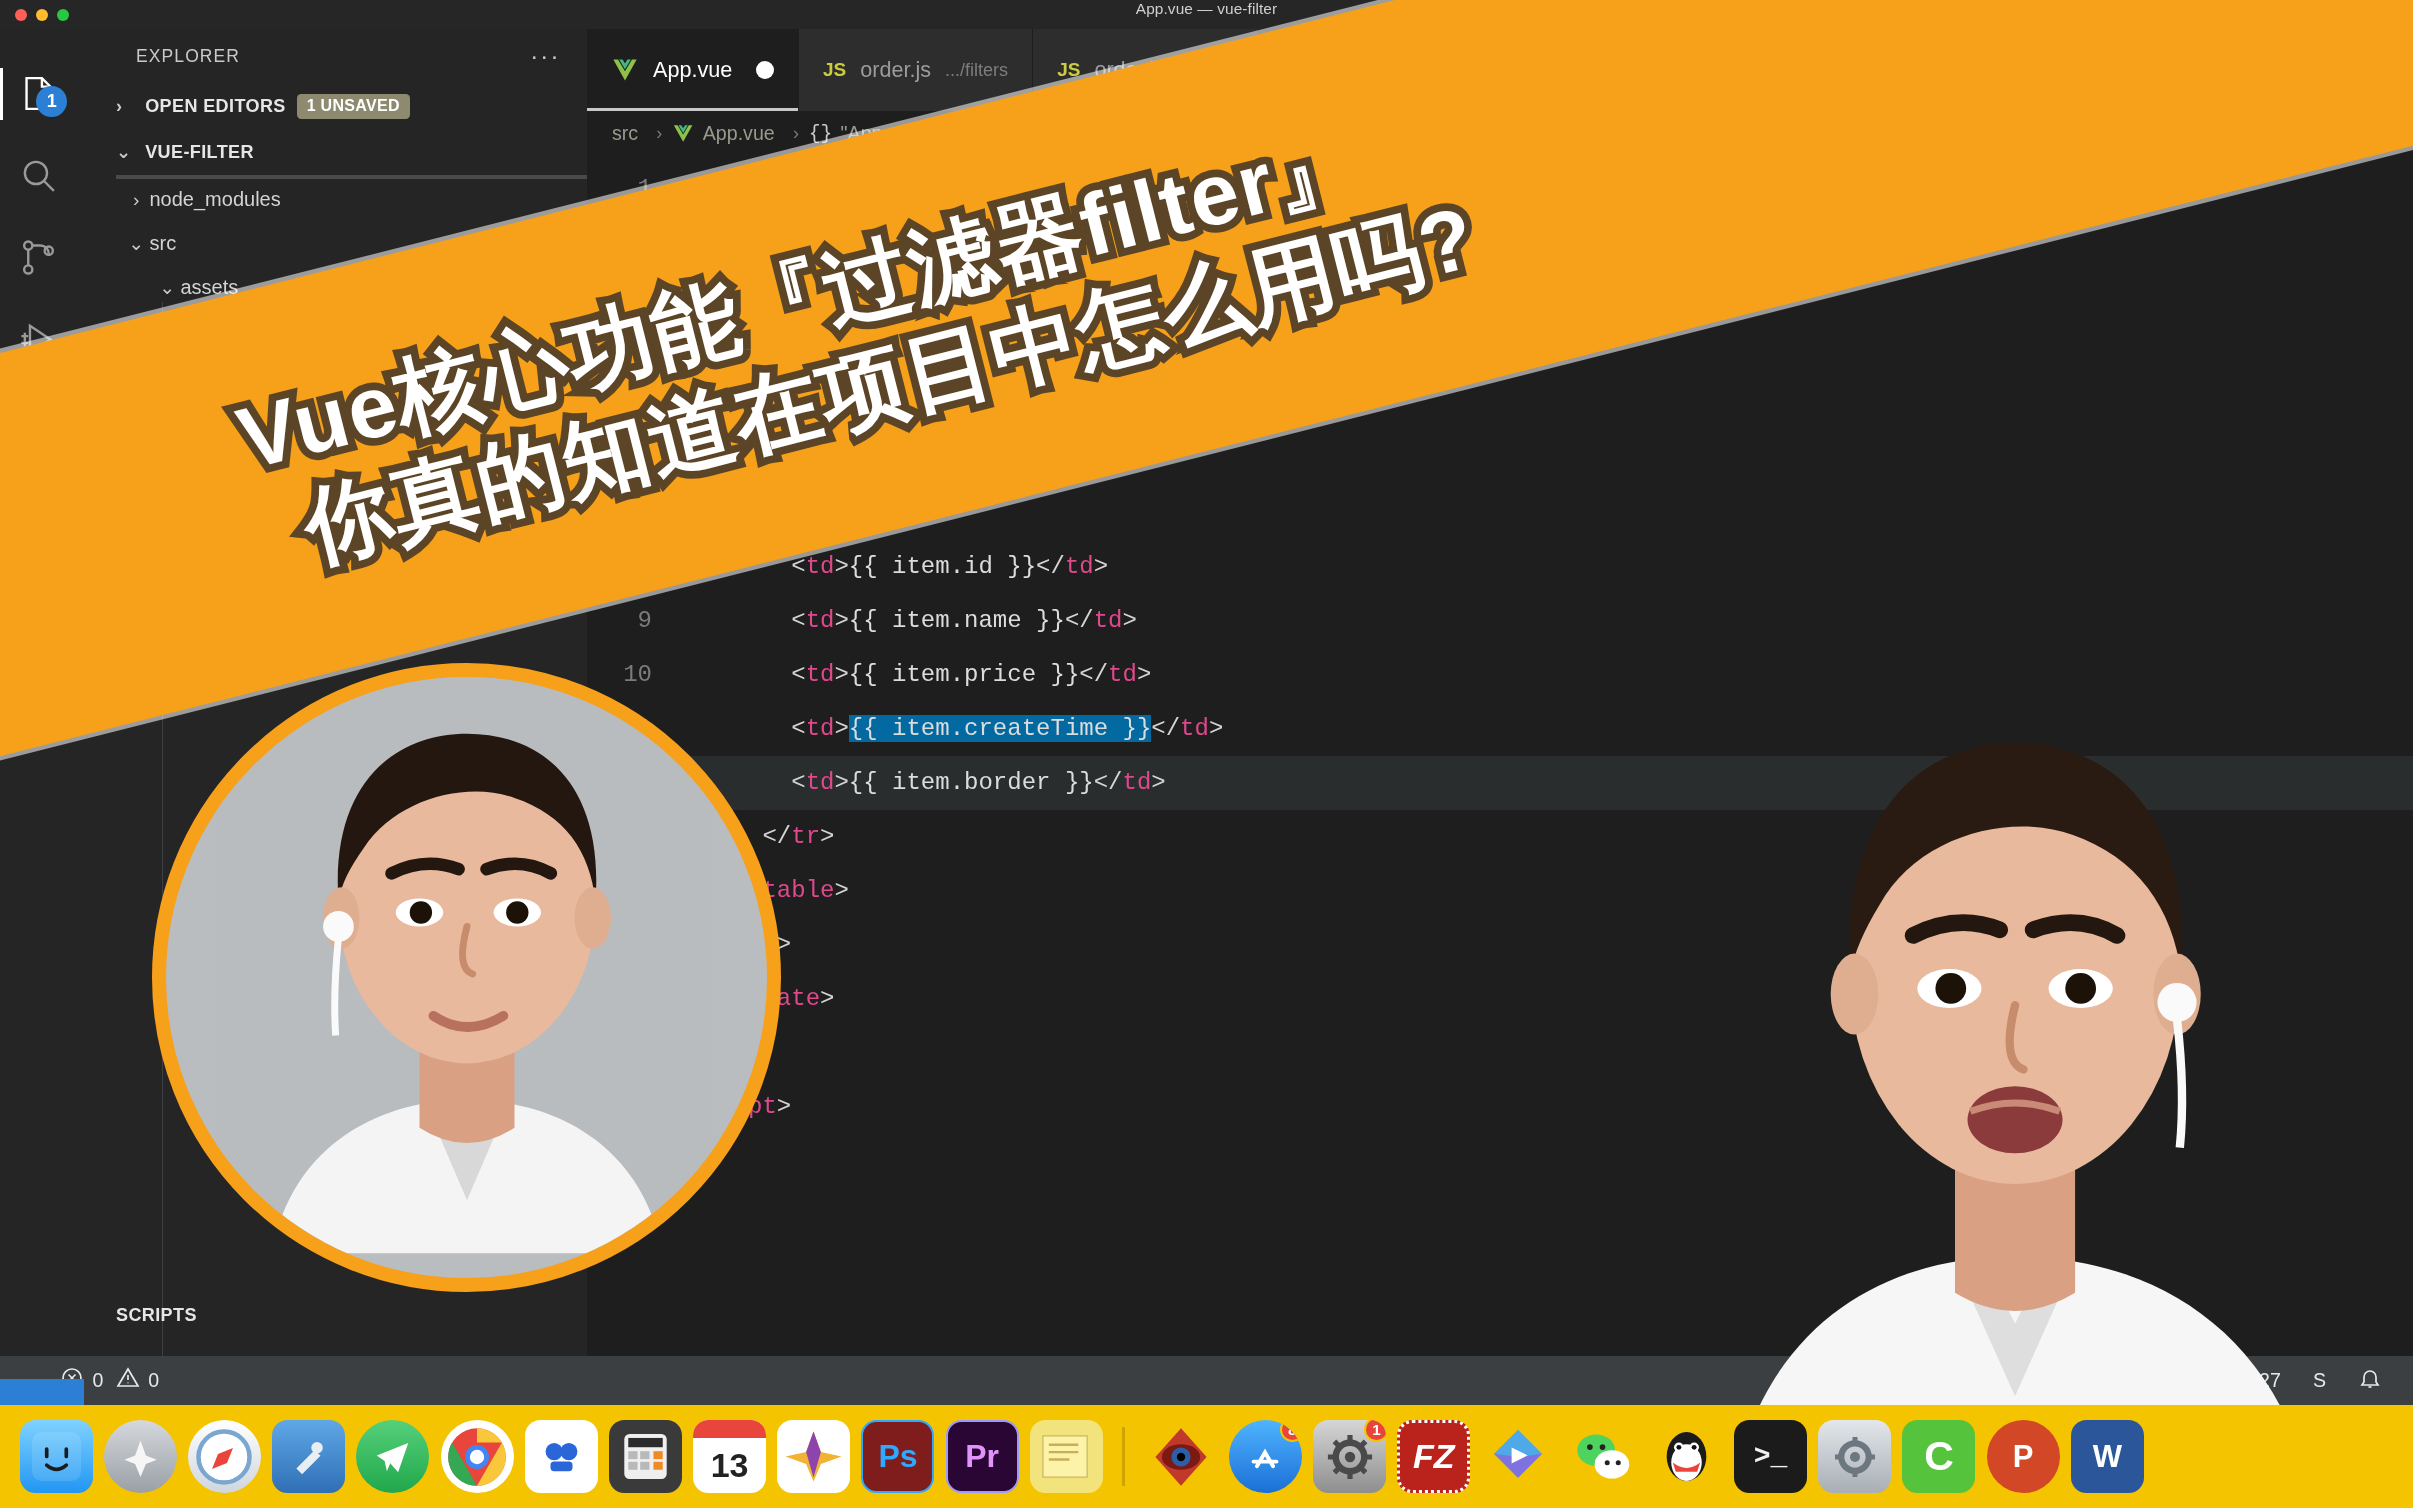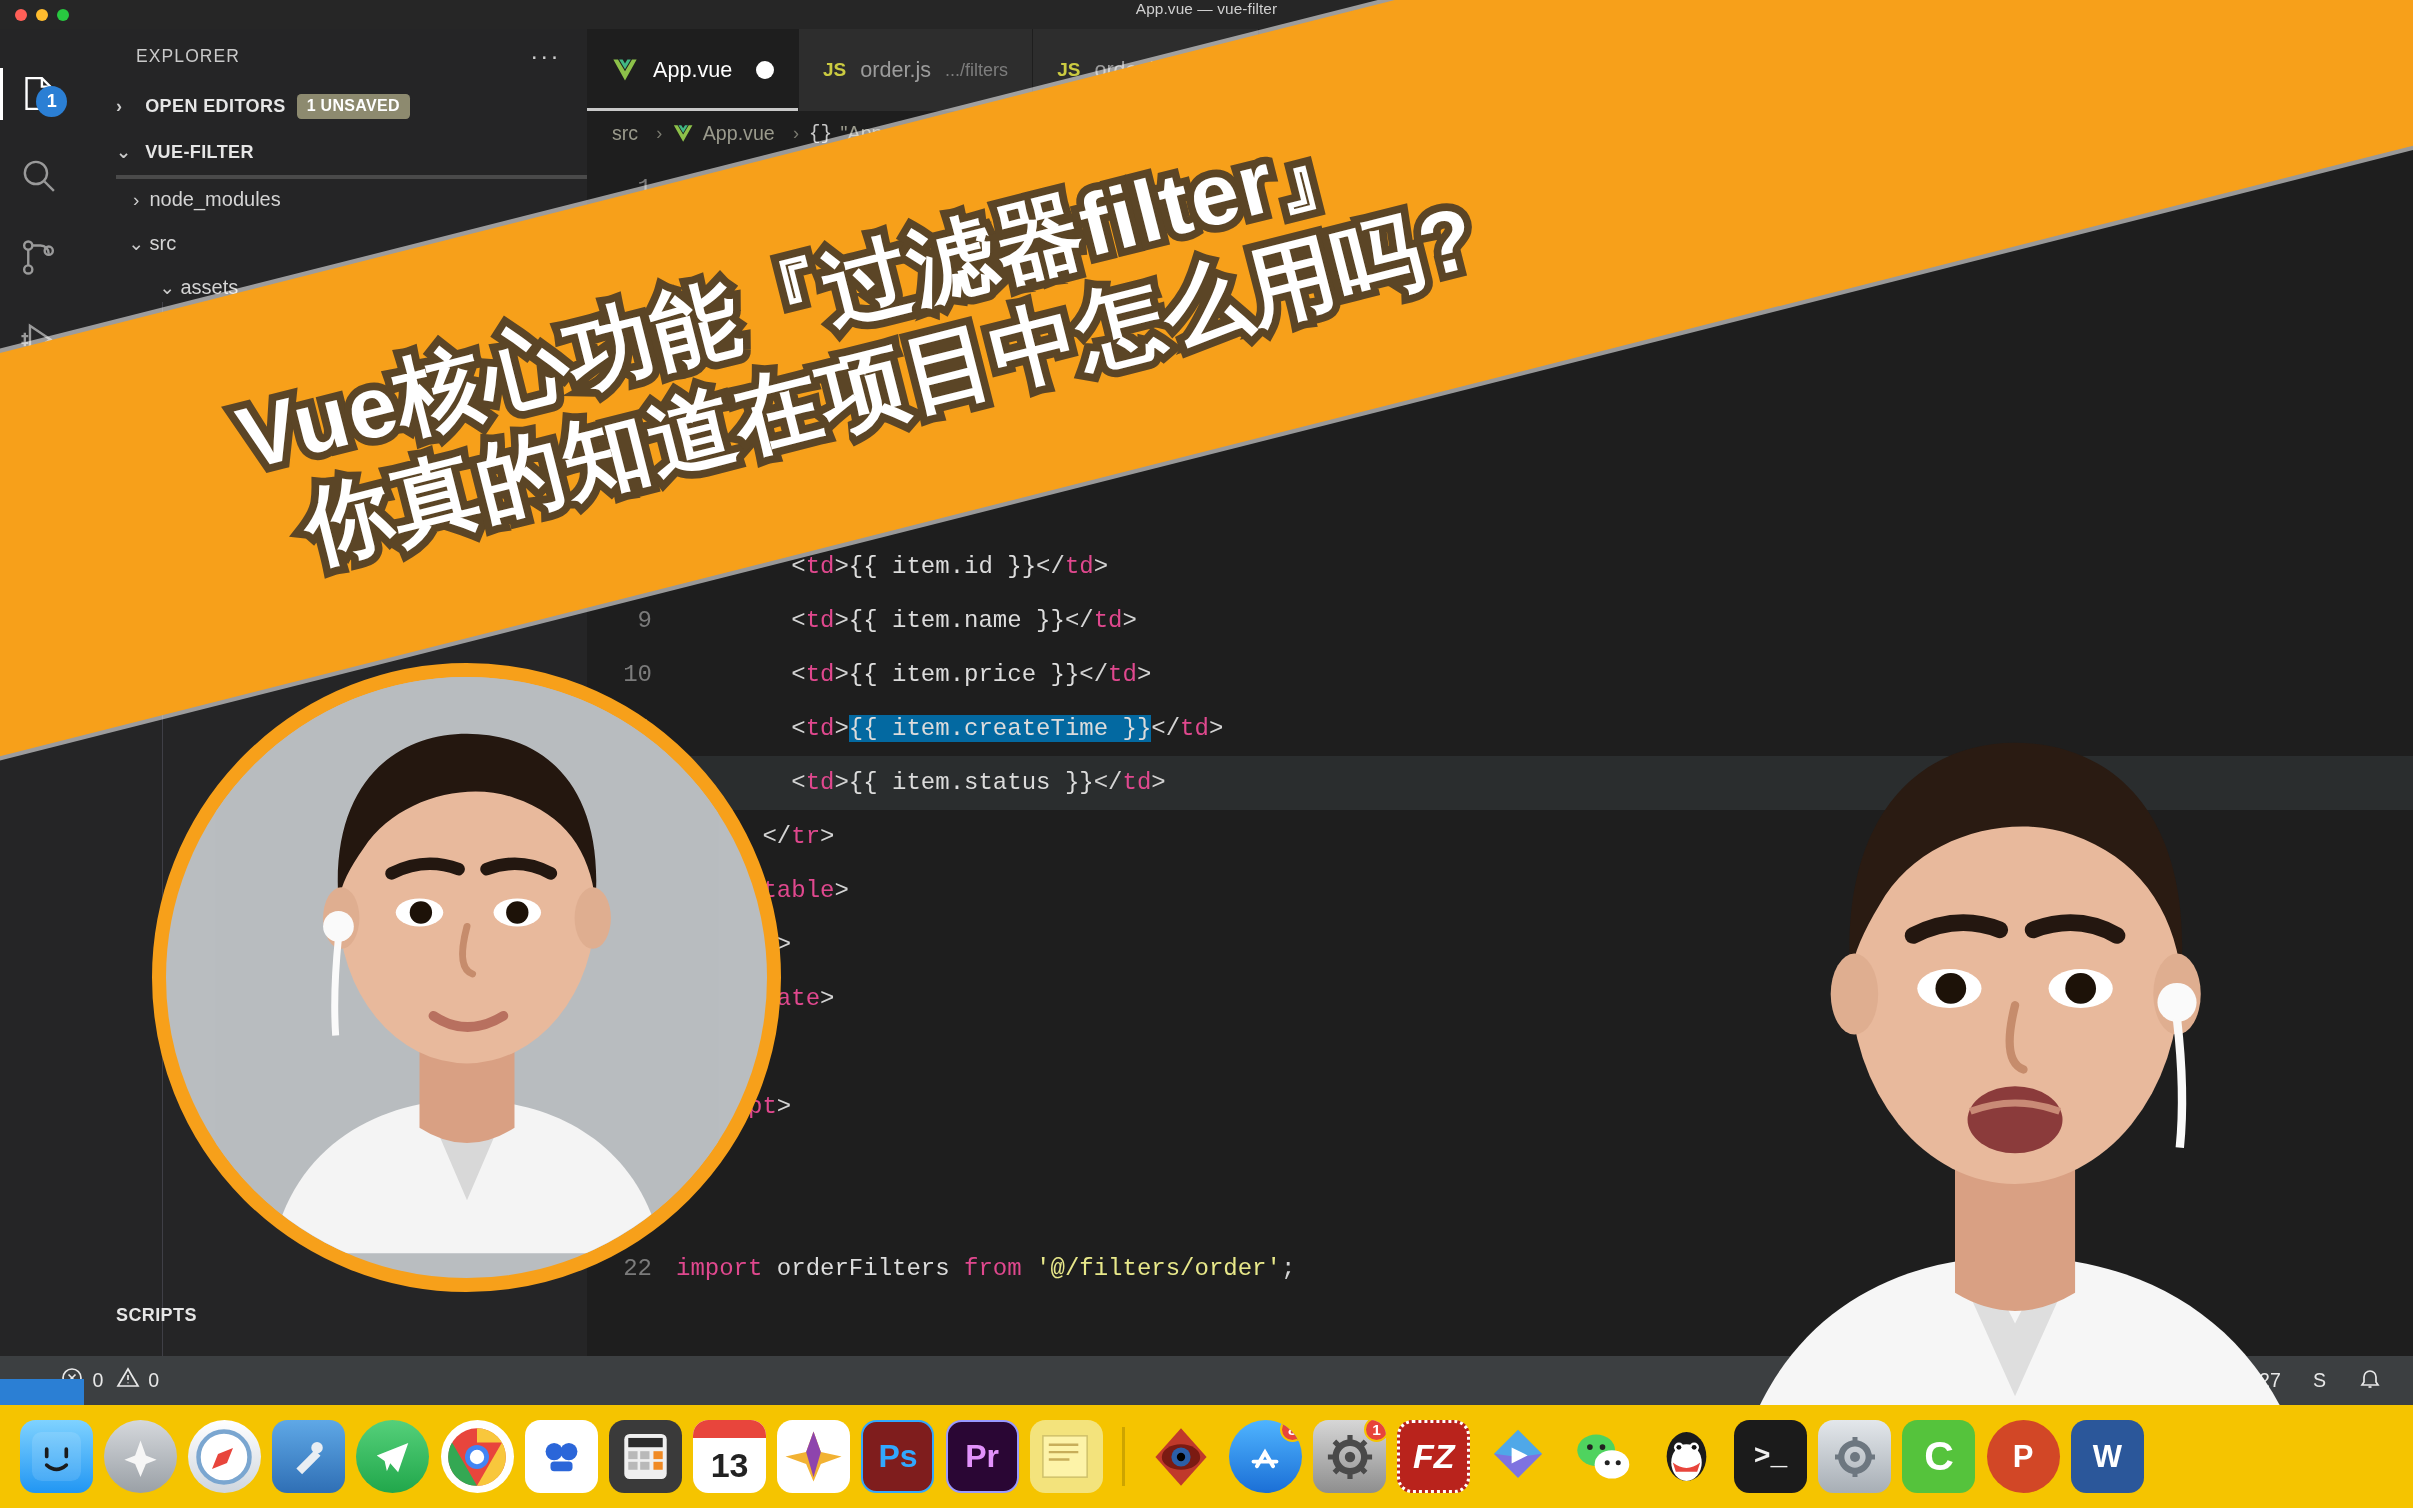--- a/index.html
+++ b/index.html
@@ -537,40 +537,39 @@
             <div class="cline"><span class="gutter">7</span><span class="ctext">      <span class="punct">&gt;</span></span></div>
 
             <div class="cline"><span class="gutter">8</span><span class="ctext">        <span class="punct">&lt;</span><span class="tag">td</span><span class="punct">&gt;</span><span class="plain">{{ item.id }}</span><span class="punct">&lt;/</span><span class="tag">td</span><span class="punct">&gt;</span></span></div>
 
             <div class="cline"><span class="gutter">9</span><span class="ctext">        <span class="punct">&lt;</span><span class="tag">td</span><span class="punct">&gt;</span><span class="plain">{{ item.name }}</span><span class="punct">&lt;/</span><span class="tag">td</span><span class="punct">&gt;</span></span></div>
 
             <div class="cline"><span class="gutter">10</span><span class="ctext">        <span class="punct">&lt;</span><span class="tag">td</span><span class="punct">&gt;</span><span class="plain">{{ item.price }}</span><span class="punct">&lt;/</span><span class="tag">td</span><span class="punct">&gt;</span></span></div>
 
             <div class="cline"><span class="gutter">11</span><span class="ctext">        <span class="punct">&lt;</span><span class="tag">td</span><span class="punct">&gt;</span><span class="plain selbg">{{ item.createTime }}</span><span class="punct">&lt;/</span><span class="tag">td</span><span class="punct">&gt;</span></span></div>
 
-            <div class="cline hl"><span class="gutter cur">12</span><span class="ctext">        <span class="punct">&lt;</span><span class="tag">td</span><span class="punct">&gt;</span><span class="plain">{{ item.status }}</span><span class="punct">&lt;/</span><span class="tag">td</span><span class="punct">&gt;</span></span></div>
+            <div class="cline hl"><span class="gutter cur">12</span><span class="ctext">        <span class="punct">&lt;</span><span class="tag">td</span><span class="punct">&gt;</span><span class="plain">{{ item.border }}</span><span class="punct">&lt;/</span><span class="tag">td</span><span class="punct">&gt;</span></span></div>
 
             <div class="cline"><span class="gutter">13</span><span class="ctext">      <span class="punct">&lt;/</span><span class="tag">tr</span><span class="punct">&gt;</span></span></div>
 
             <div class="cline"><span class="gutter">14</span><span class="ctext">    <span class="punct">&lt;/</span><span class="tag">table</span><span class="punct">&gt;</span></span></div>
 
             <div class="cline"><span class="gutter">15</span><span class="ctext">  <span class="punct">&lt;/</span><span class="tag">div</span><span class="punct">&gt;</span></span></div>
 
             <div class="cline"><span class="gutter">16</span><span class="ctext"><span class="punct">&lt;/</span><span class="tag">template</span><span class="punct">&gt;</span></span></div>
 
             <div class="cline"><span class="gutter">17</span><span class="ctext"></span></div>
 
             <div class="cline"><span class="gutter">18</span><span class="ctext"><span class="punct">&lt;</span><span class="tag">script</span><span class="punct">&gt;</span></span></div>
 
             <div class="cline"><span class="gutter">19</span><span class="ctext"></span></div>
 
             <div class="cline"><span class="gutter">20</span><span class="ctext"></span></div>
 
 
-            <div class="cline"><span class="gutter">22</span><span class="ctext"><span class="kw">import</span> <span class="plain">orderFilters</span> <span class="kw">from</span> <span class="str">'@/filters/order'</span><span class="punct">;</span></span></div>
 
           </div>
         </div>
       </div>
     </div>
 
     <div class="statusbar">
       <div class="sb-left">
         <span class="item">
           <span>

